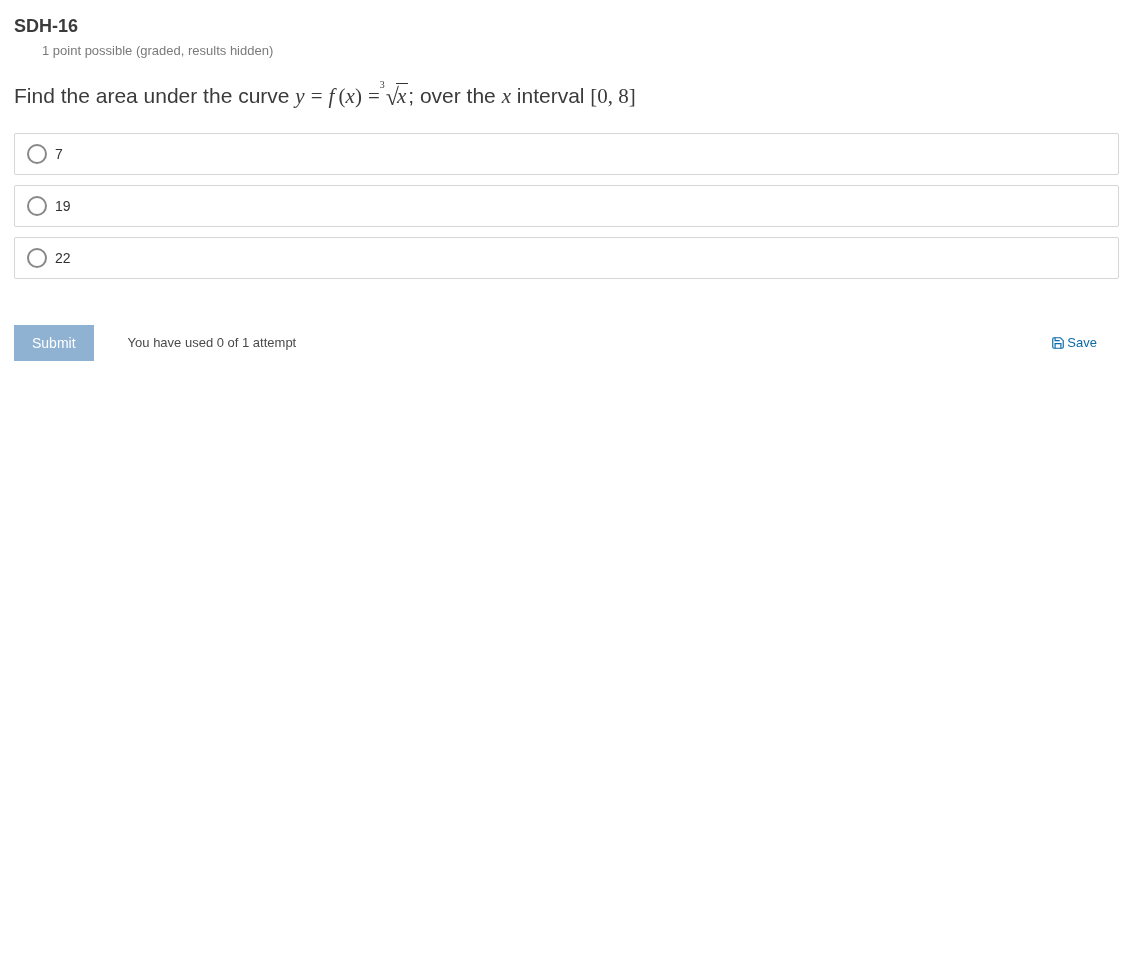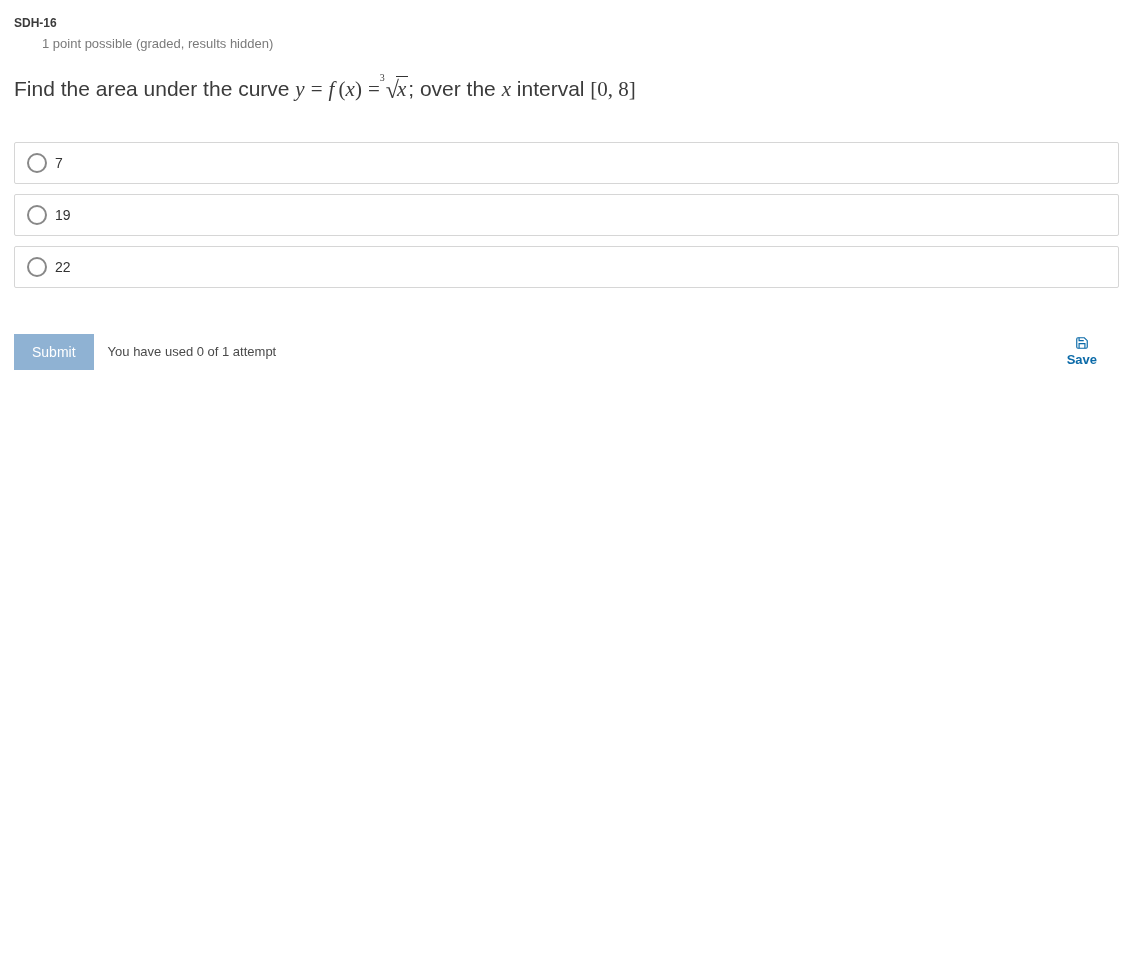--- a/index.html
+++ b/index.html
@@ -6,35 +6,35 @@
   body {
     margin: 0;
     padding: 10px 14px;
     font-family: "Segoe UI", "Helvetica Neue", Arial, sans-serif;
     color: #333;
     font-size: 14px;
     background: #fff;
     width: 1133px;
   }
   .title {
-    font-size: 12px;
+    font-size: 18px;
     font-weight: 600;
     color: #3b3b3b;
     margin: 6px 0 6px 0;
   }
   .subtitle {
     font-size: 13px;
     color: #7a7a7a;
     margin-bottom: 22px;
     margin-left: 28px;
   }
   .question {
     font-size: 21px;
     color: #3b3b3b;
-    margin-bottom: 36px;
+    margin-bottom: 20px;
     line-height: 1.5;
   }
   .question .math {
     font-family: "Cambria Math", "STIX", "Times New Roman", serif;
     font-style: italic;
   }
   .question .mathrm {
     font-family: "Cambria Math", "STIX", "Times New Roman", serif;
     font-style: normal;
   }
@@ -89,20 +89,21 @@
     margin-right: 8px;
     flex-shrink: 0;
   }
   .option .optlabel {
     font-size: 14px;
     color: #333;
   }
   .footer {
     display: flex;
     align-items: center;
+    gap: 20px;
   }
   .submit-btn {
     background: #8fb2d3;
     color: #fff;
     border: none;
     padding: 10px 18px;
     font-size: 14px;
     cursor: pointer;
     margin-right: 14px;
   }
@@ -110,25 +111,24 @@
     font-size: 13px;
     color: #4a4a4a;
   }
   .save {
     margin-left: auto;
     text-align: right;
     color: #0b6aa8;
     font-size: 13px;
     cursor: pointer;
     display: flex;
-    flex-direction: column;
+    flex-direction: row;
     align-items: center;
     gap: 2px;
     padding-right: 22px;
-    font-weight: bold;
   }
   .save svg { display: block; }
 </style>
 </head>
 <body>
 
 <div class="title">SDH-16</div>
 <div class="subtitle">1 point possible (graded, results hidden)</div>
 
 <div class="question">

